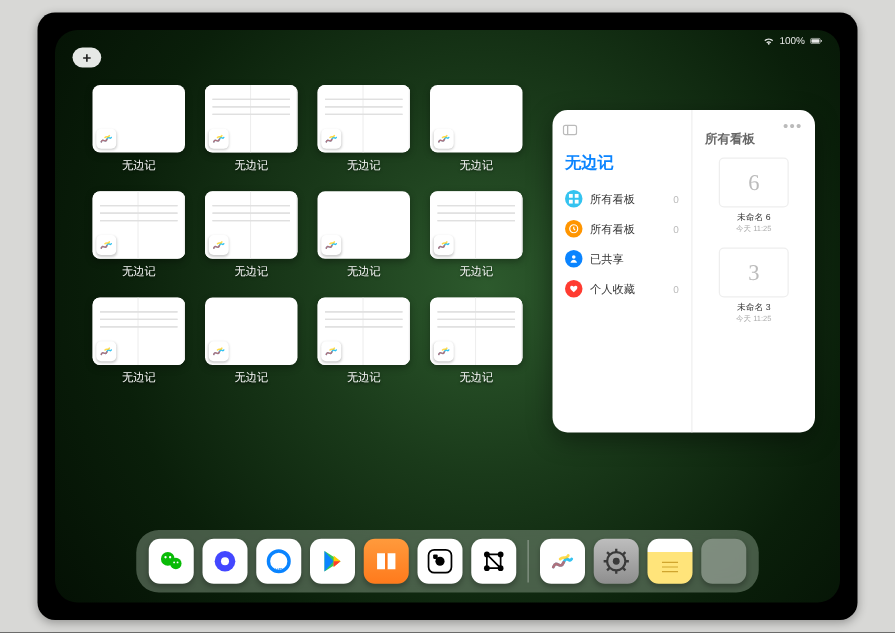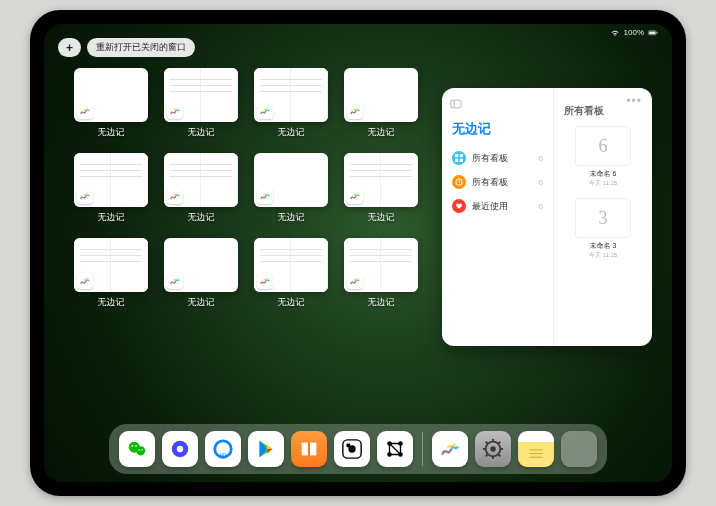--- a/index.html
+++ b/index.html
@@ -1,19 +1,19 @@
 <!DOCTYPE html>
 <html><head>
 <meta charset="utf-8">
 <style>
   * { margin:0; padding:0; box-sizing:border-box; font-family:-apple-system,"PingFang SC","Helvetica Neue",sans-serif; }
   body { width:716px; height:506px; background:#d8d8d6; overflow:hidden; }
   .ipad {
     position:absolute; left:30px; top:10px; width:656px; height:486px;
-    background:#000; border-radius:30px; padding:14px;
+    background:#000; border-radius:14px; padding:14px;
     box-shadow:0 2px 8px rgba(0,0,0,.3);
   }
   .screen {
     width:100%; height:100%; border-radius:18px; overflow:hidden; position:relative;
     background: radial-gradient(circle at 55% 45%, #2d5a2d 0%, #1a3a1a 35%, #0a1f0a 70%, #041004 100%);
   }
   
   .status { position:absolute; top:4px; right:14px; font-size:8px; color:#fff; opacity:.9;
     display:flex; align-items:center; gap:4px; }
   .status svg { width:10px; height:8px; }
@@ -88,23 +88,20 @@
           <rect x="1" y="1" width="17" height="9" rx="2" stroke="#fff"></rect>
           <rect x="2.5" y="2.5" width="14" height="6" rx="1" fill="#fff"></rect>
           <rect x="19" y="4" width="2" height="3" rx="1" fill="#fff"></rect>
         </svg>
     </div>
 
     <div class="top-pills">
       <div class="pill plus">
           <span>+</span>
         </div>
-      <div class="pill">
-          <span>重新打开已关闭的窗口</span>
-        </div>
     </div>
 
     <div class="grid" id="grid">
         <div class="thumb">
           <div class="card">
             <div class="badge">
               <svg viewBox="0 0 24 24" fill="none">
                 <path d="M4 17c3-7 6 3 9-4s5 1 7-3" stroke="#34c3f0" stroke-width="2.5" stroke-linecap="round"></path>
                 <path d="M4 17c3-7 6 3 9-4" stroke="#ff3b30" stroke-width="2.5" stroke-linecap="round" opacity=".6"></path>
                 <path d="M10 10c3-3 5 1 7-3" stroke="#ffcc00" stroke-width="2.5" stroke-linecap="round" opacity=".7"></path>
@@ -384,26 +381,36 @@
               <span class="mi-icon" style="background:#ff9500">
                 <svg viewBox="0 0 10 10">
                   <circle cx="5" cy="5" r="4" fill="none" stroke="#fff" stroke-width="1.2"></circle>
                   <path d="M5 3v2l1.3 1.3" stroke="#fff" stroke-width="1.2" fill="none"></path>
                 </svg>
               </span>
               <span>所有看板</span>
               <span class="cnt">0</span>
             </div>
             <div class="menu-item">
+              <span class="mi-icon" style="background:#0a84ff">
+                <svg viewBox="0 0 10 10">
+                  <circle cx="5" cy="3.3" r="1.8"></circle>
+                  <path d="M1.7 9c.5-2 2-3 3.3-3s2.8 1 3.3 3z"></path>
+                </svg>
+              </span>
+              <span>已共享</span>
+              <span class="cnt"></span>
+            </div>
+            <div class="menu-item">
               <span class="mi-icon" style="background:#ff3b30">
                 <svg viewBox="0 0 10 10">
                   <path d="M5 8.5C2 6 1 4.5 1.5 3 2 1.5 4 1.5 5 3c1-1.5 3-1.5 3.5 0C9 4.5 8 6 5 8.5z"></path>
                 </svg>
               </span>
-              <span>最近使用</span>
+              <span>个人收藏</span>
               <span class="cnt">0</span>
             </div>
           </div>
       </div>
       <div class="panel-right">
         <h4>所有看板</h4>
         <div id="boards">
             <div class="board">
               <div class="bthumb">6</div>
               <div class="btxt">未命名 6</div>

